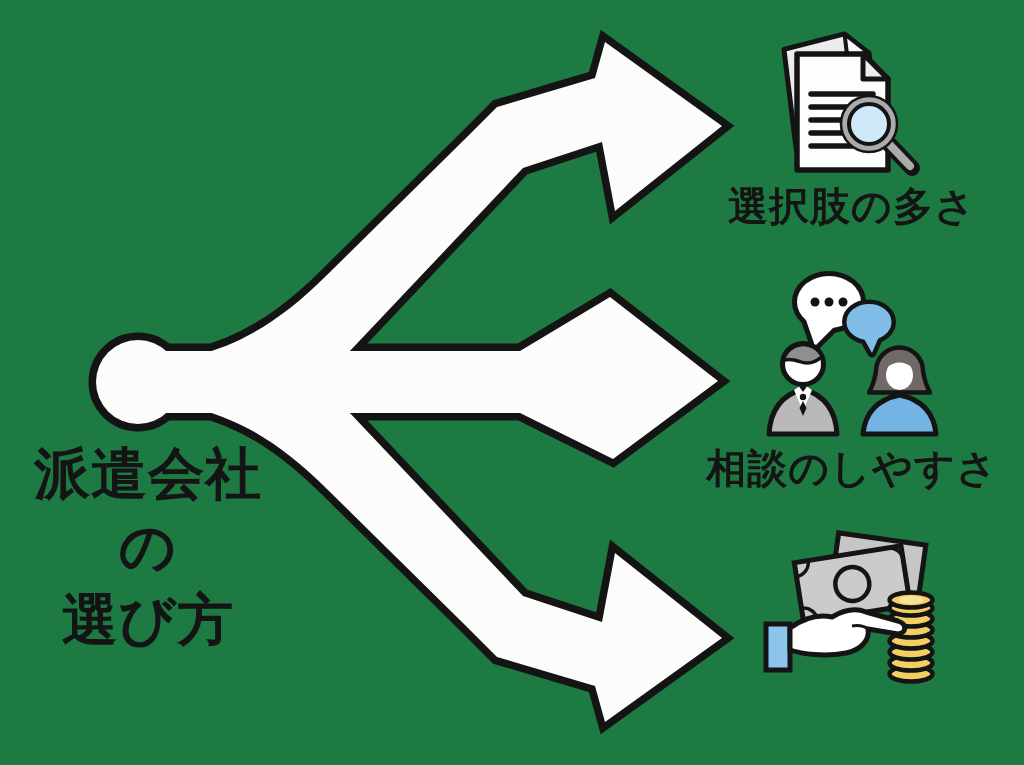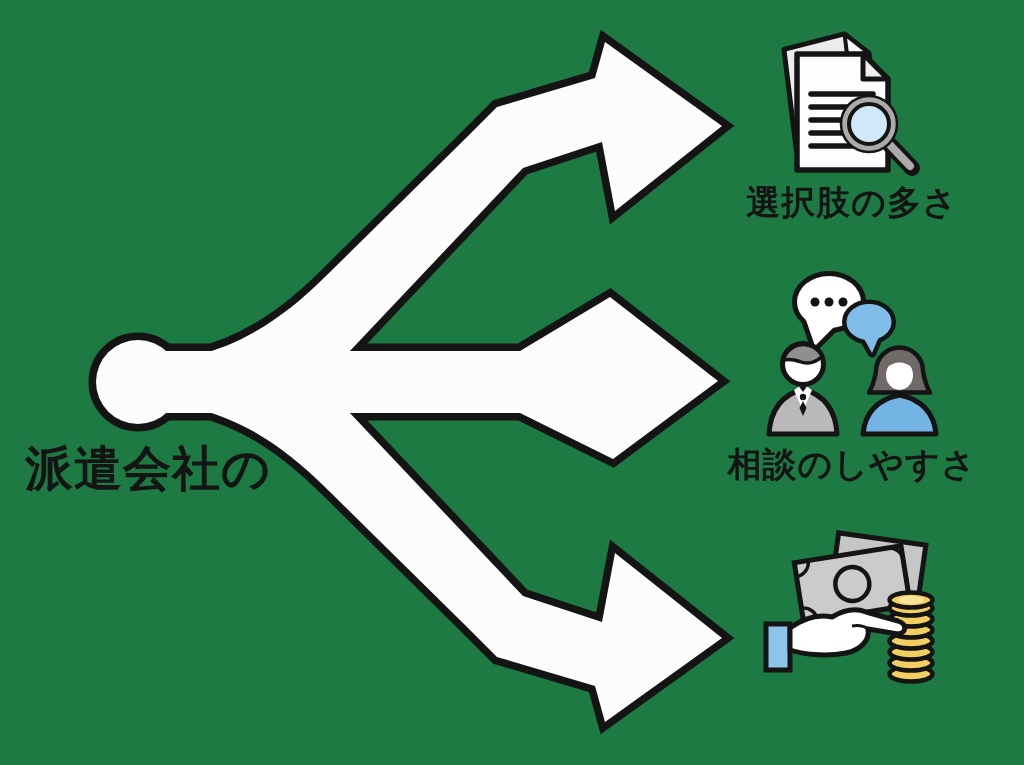--- a/index.html
+++ b/index.html
@@ -14,27 +14,27 @@
   .layer{position:absolute;left:0;top:0;}
   .label{
     position:absolute;
     text-align:center;
     font-weight:900;
     color:#141414;
     letter-spacing:1px;
     line-height:1.15;
     white-space:nowrap;
   }
-  .branch-label{font-size:34px;}
+  .branch-label{font-size:40px;}
   .title{
     position:absolute;
     left:10px;top:438px;width:276px;
     text-align:center;
     font-weight:900;
-    font-size:48px;
+    font-size:56px;
     color:#141414;
     line-height:1.3;
     letter-spacing:1px;
   }
   .icon{position:absolute;}
 </style>
 </head>
 <body>
 
 <div class="stage">
@@ -150,20 +150,21 @@
     </g>
     <g>
       <rect x="14" y="102" width="24" height="46" fill="#8cc4ec" stroke="#141414" stroke-width="5"></rect>
       <path d="M 38 106 C 52 96 66 92 80 95 C 92 88 104 86 114 90 L 146 99 C 155 102 155 111 146 112 L 116 107 C 118 118 109 128 94 131 C 72 135 50 132 38 128 Z" fill="#ffffff" stroke="#141414" stroke-width="5" stroke-linejoin="round"></path>
       <path d="M 116 107 C 112 104 106 103 100 104" fill="none" stroke="#141414" stroke-width="3"></path>
     </g>
   </svg>
 
   <div class="title">
     <div>派遣会社の</div>
+    <div>選び方</div>
   </div>
 
   <div class="label branch-label" style="left:682px;top:183px;width:340px">選択肢の多さ</div>
 
   <div class="label branch-label" style="left:672px;top:445px;width:360px">相談のしやすさ</div>
 
 
 </div>
 
 </body></html>

